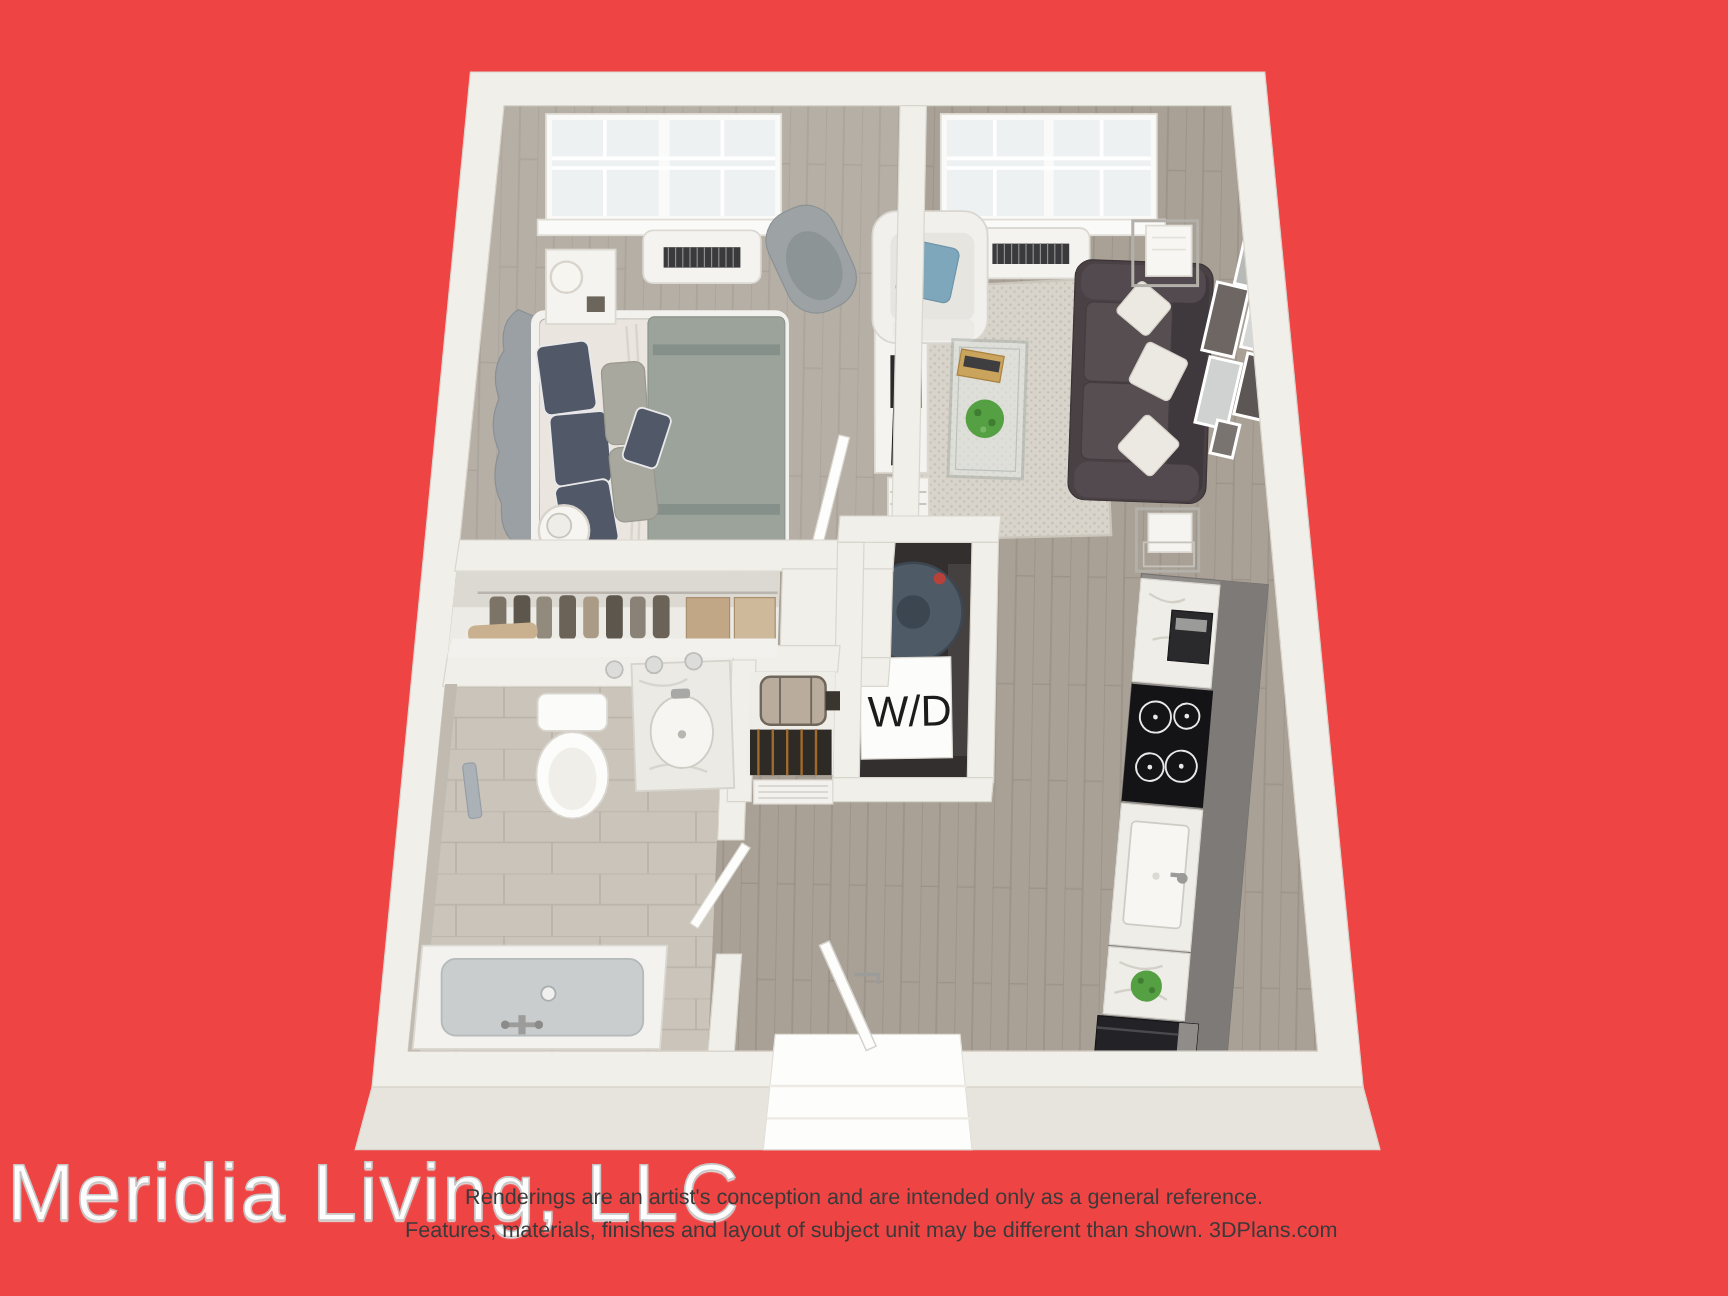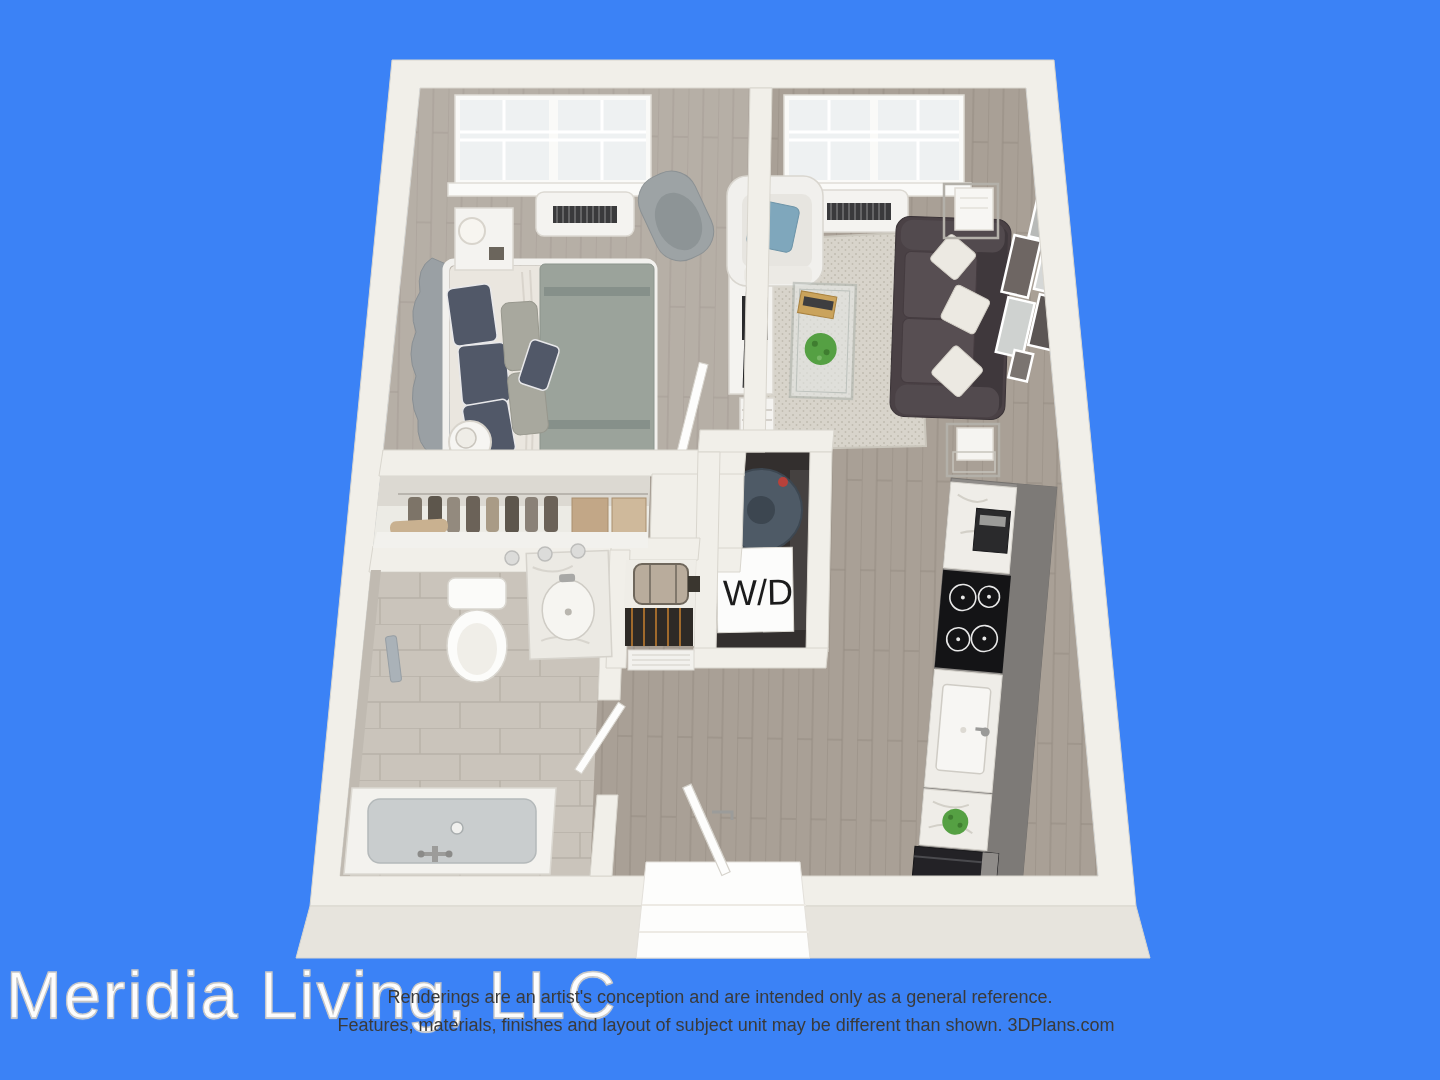--- a/index.html
+++ b/index.html
@@ -1,16 +1,16 @@
 <!DOCTYPE html>
 <html style="--wall: #f1efe9; --wall_edge: #d9d6ce; --wall_shade: #e7e4dd; --floor_wood: #a9a096; --floor_wood_line: #968d83; --tile: #cac4bb; --tile_line: #b8b2a8; --rug: #d8d4cb; --rug_dot: #c1bcb1; --sofa: #4a4145; --sofa_dark: #3f383c; --sofa_seat: #574e52; --pillow_white: #ece9e2; --accent_blue: #7fa7bc; --bed_mattress: #eae6df; --bed_blanket: #9ba39b; --blanket_stripe: #86908a; --pillow_dark: #515868; --pillow_sage: #a8a89e; --chair_gray: #9da3a5; --furniture_white: #f4f3f0; --metal: #b3b0a9; --plant: #55a043; --cabinet: #8f8c89; --cabinet_dark: #7d7a77; --counter: #efede8; --appliance_dark: #232226; --tub: #c9cdce; --closet_interior: #ecebe5; --box_tan: #c2a787; --clothes_dark: #5d564c; --heater: #4e5a66; --window_glass: #eef1f2; --wd_box: #fcfcfb; --wd_text: #1c1c1c; --disclaimer_text: #3a3a3a; --watermark_stroke: #c7c7c7;"><head>
 <meta charset="utf-8">
 <style>
   html,body{margin:0;padding:0;background:#ffffff;}
-  .stage{position:relative;width:1440px;height:1080px;background:#3b82f6;overflow:hidden;
+  .stage{position:relative;width:1440px;height:1080px;background:#ef4444;overflow:hidden;
          font-family:"Liberation Sans", sans-serif;}
   svg{position:absolute;left:0;top:0;}
   
   .c-wall{fill:var(--wall,#f1efe9);stroke:var(--wall_edge,#dbd8d0);stroke-width:1;}
   .c-bevel{fill:var(--wall_shade,#e7e4dd);stroke:var(--wall_edge,#dbd8d0);stroke-width:1;}
   .c-white{fill:var(--furniture_white,#f4f3f0);stroke:#dcd9d2;stroke-width:1.5;}
   .c-counter{fill:var(--counter,#efede8);stroke:#d8d5ce;stroke-width:1;}
   .c-cab{fill:var(--cabinet,#8f8c89);stroke:#74716e;stroke-width:1;}
   .c-cabdark{fill:var(--cabinet_dark,#7d7a77);}
   .c-glass{fill:var(--window_glass,#eef1f2);}

